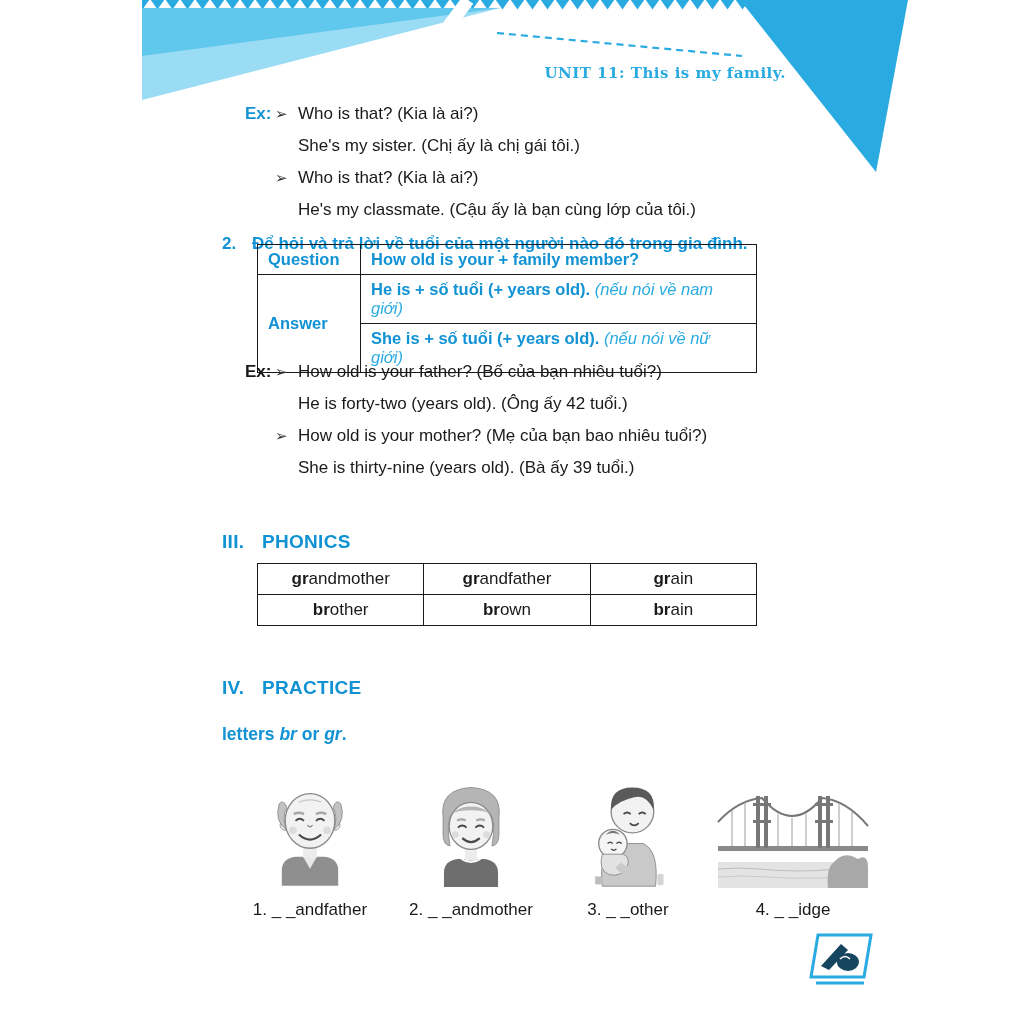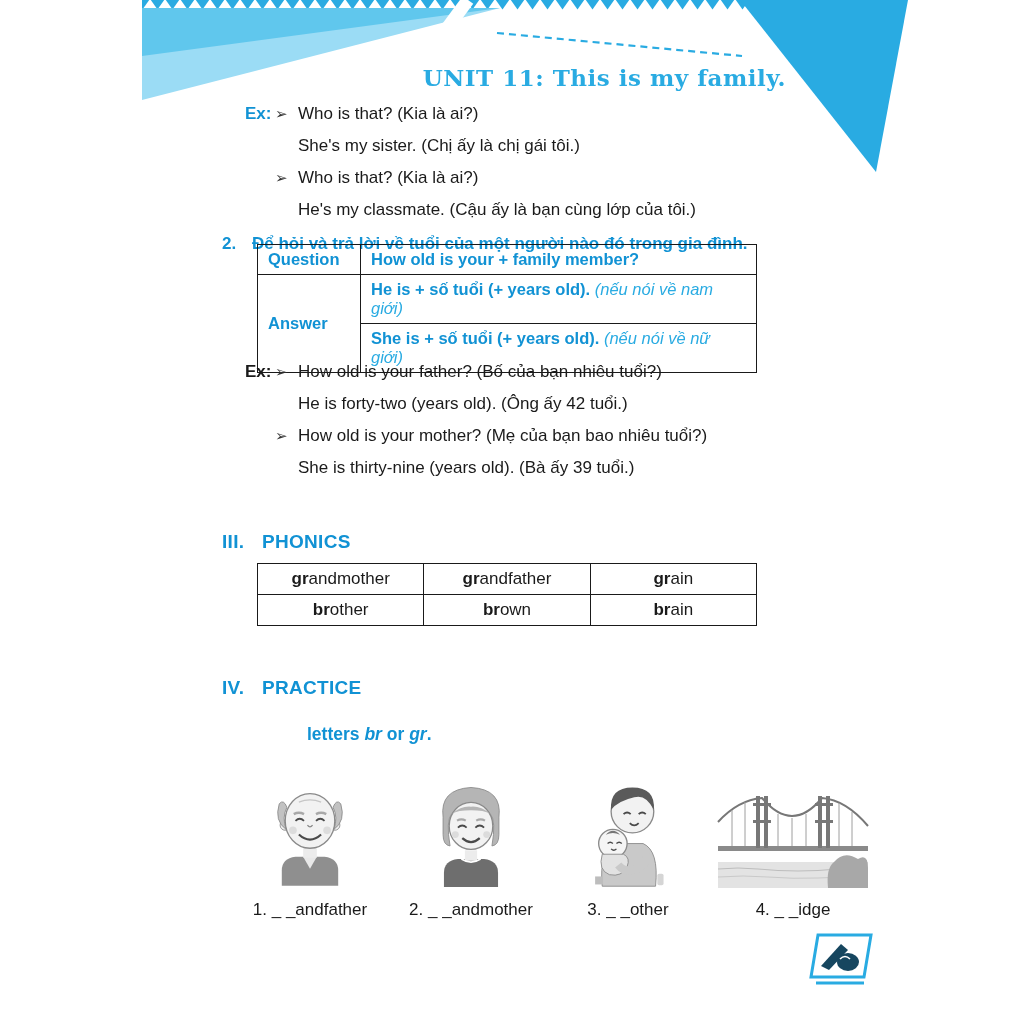--- a/index.html
+++ b/index.html
@@ -10,21 +10,21 @@
   }
   .blue { color:#1192d4; }
   .cyan { color:#29abe2; }
   .b { font-weight:bold; }
   .it { font-style:italic; }
 
   .header-deco { position:absolute; top:0; left:0; }
 
   .unit-title {
     position:absolute; top:64px; left:420px; width:366px; text-align:right;
-    font-family:"DejaVu Serif", serif; font-weight:bold; font-size:23px;
+    font-family:"DejaVu Serif", serif; font-weight:bold; font-size:15px;
     letter-spacing:0.5px; color:#29abe2;
   }
 
   .ex-block { position:absolute; left:222px; width:600px; font-size:17px; }
   .ex-row { position:relative; height:32px;margin-left:23px; }
   .ex-label { position:absolute; left:0; font-weight:bold; }
   .ex-label.dark { color:#1a1a1a; }
   .arrow { position:absolute; left:30px; top:1px; font-size:15px; color:#333; }
   .txt { position:absolute; left:53px; }
 
@@ -37,21 +37,21 @@
   .qa-table td.lbl { width:103px; font-weight:bold; color:#1192d4; }
   .qa-table .qtext { font-weight:bold; color:#1192d4; }
 
   .sec-heading { position:absolute; left:222px; font-weight:bold; font-size:19px; color:#1192d4; letter-spacing:0.3px; }
   .sec-heading .rnum { display:inline-block; width:40px; }
 
   .ph-table { position:absolute; left:257px; top:563px; width:500px; }
   .ph-table td { border:1.6px solid #1a1a1a; width:33.33%; text-align:center; padding:5px 4px; font-size:17px; }
 
   .exercise { position:absolute; left:222px; top:719px; width:600px; font-weight:bold; font-size:17.5px; color:#1192d4; line-height:30px; }
-  .exercise .line2 { margin-left:85px; white-space:pre; }
+  .exercise .line2 { white-space:pre; }
 
   .figures { position:absolute; left:244px; top:776px; display:flex; gap:24px; }
   .fig { display:flex; flex-direction:column; align-items:center; }
   .fig figcaption { margin-top:12px; font-size:17px; color:#1a1a1a; white-space:pre; }
   .fig-1 { width:132px; } .fig-2 { width:142px; } .fig-3 { width:124px; } .fig-4 { width:158px; }
 
   .footer { position:absolute; top:956px; left:280px; width:520px; text-align:right; font-size:16px; color:#5d7d8c; }
   .footer-page { font-weight:bold; color:#2b3a44; font-size:17px; }
   .logo { position:absolute; left:806px; top:932px; }
 </style>

